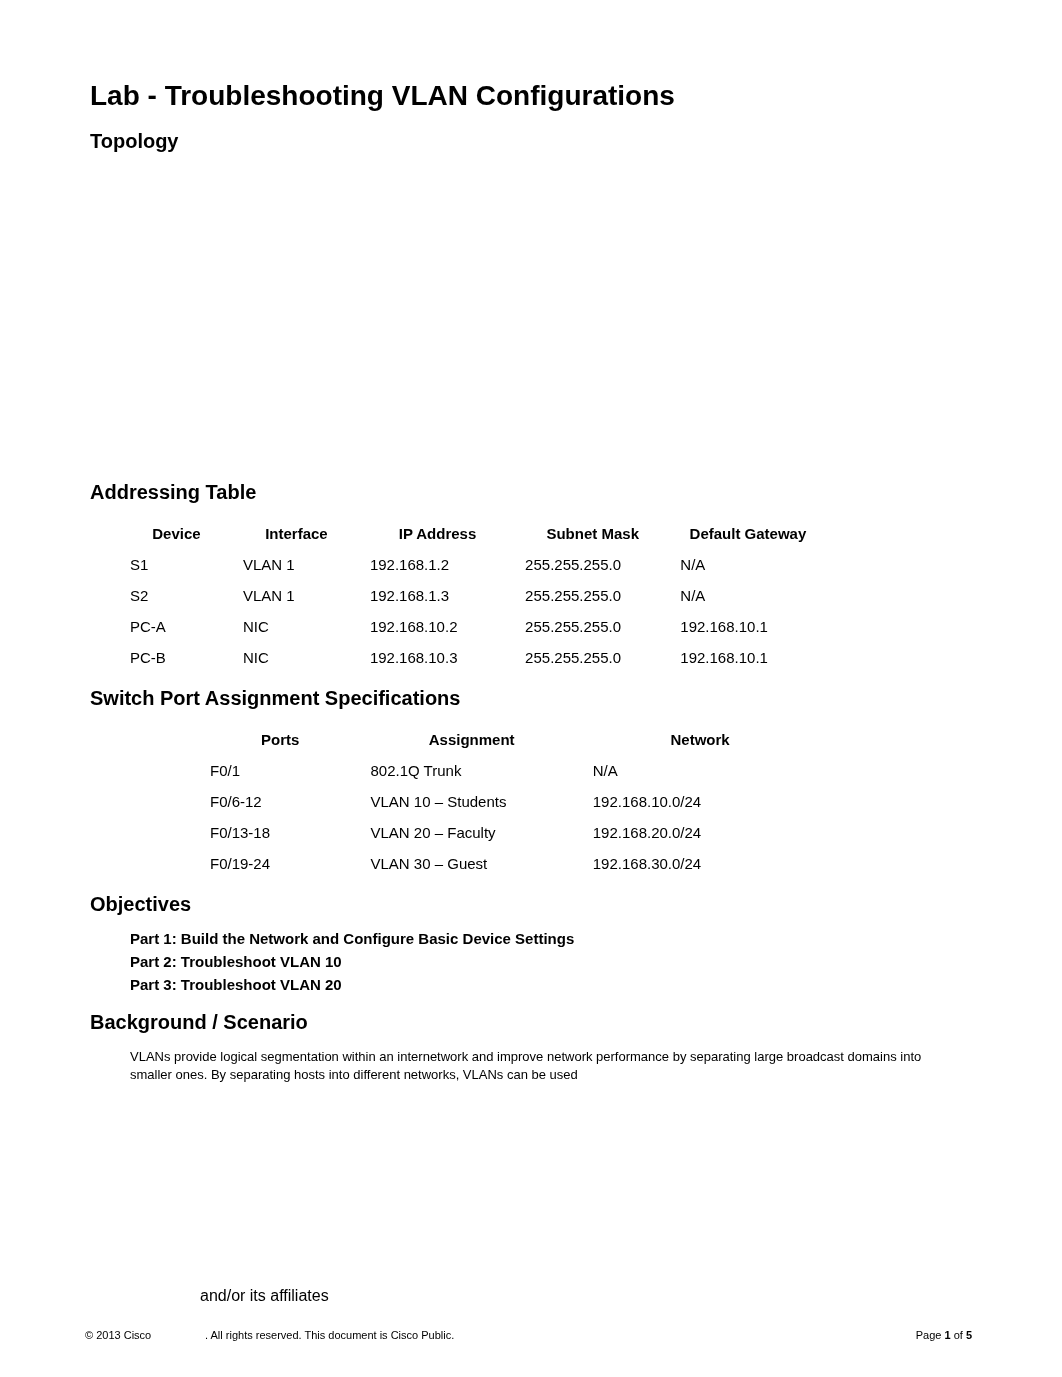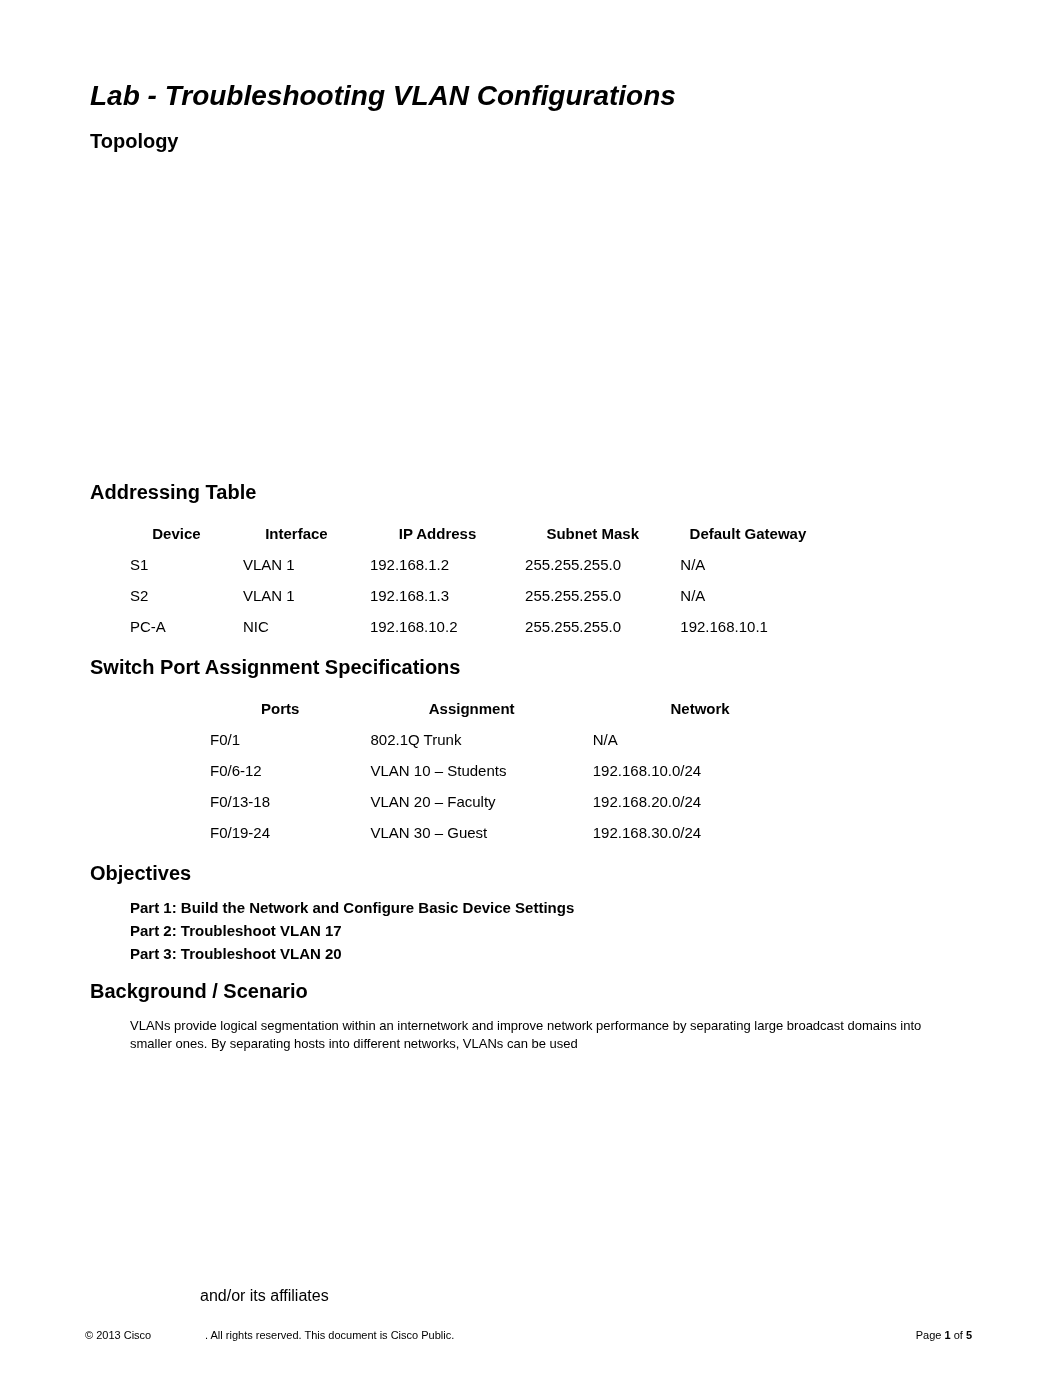--- a/index.html
+++ b/index.html
@@ -9,21 +9,20 @@
     min-height: 1377px;
     background: #fff;
     color: #000;
     padding: 80px 90px 40px 90px;
     position: relative;
   }
   h1 {
     font-size: 28px;
     font-weight: bold;
     margin-bottom: 18px;
-    font-style: italic;
   }
   h2 {
     font-size: 20px;
     font-weight: bold;
     margin-top: 14px;
     margin-bottom: 14px;
   }
   .topo-gap {
     height: 300px;
   }
@@ -120,20 +119,27 @@
       <td>255.255.255.0</td>
       <td>N/A</td>
     </tr>
     <tr>
       <td class="dev">PC-A</td>
       <td>NIC</td>
       <td>192.168.10.2</td>
       <td>255.255.255.0</td>
       <td>192.168.10.1</td>
     </tr>
+    <tr>
+      <td class="dev">PC-B</td>
+      <td>NIC</td>
+      <td>192.168.10.3</td>
+      <td>255.255.255.0</td>
+      <td>192.168.10.1</td>
+    </tr>
   </tbody>
 </table>
 
 <h2>Switch Port Assignment Specifications</h2>
 <table class="spec-table" style="width:70%; margin-left:110px;">
   <thead>
     <tr>
       <th>Ports</th>
       <th>Assignment</th>
       <th>Network</th>
@@ -158,21 +164,21 @@
     <tr>
       <td>F0/19-24</td>
       <td>VLAN 30 – Guest</td>
       <td>192.168.30.0/24</td>
     </tr>
   </tbody>
 </table>
 
 <h2>Objectives</h2>
 <p class="part">Part 1: Build the Network and Configure Basic Device Settings</p>
-<p class="part">Part 2: Troubleshoot VLAN 17</p>
+<p class="part">Part 2: Troubleshoot VLAN 10</p>
 <p class="part">Part 3: Troubleshoot VLAN 20</p>
 
 <h2 class="bg-scenario">Background / Scenario</h2>
 <p class="para">VLANs provide logical segmentation within an internetwork and improve network performance by separating large broadcast domains into smaller ones. By separating hosts into different networks, VLANs can be used</p>
 
 <div class="affiliates">and/or its affiliates</div>
 
 <div class="footer">
   <span class="footer-left">© 2013 Cisco</span>
   <span class="footer-mid">. All rights reserved. This document is Cisco Public.</span>

